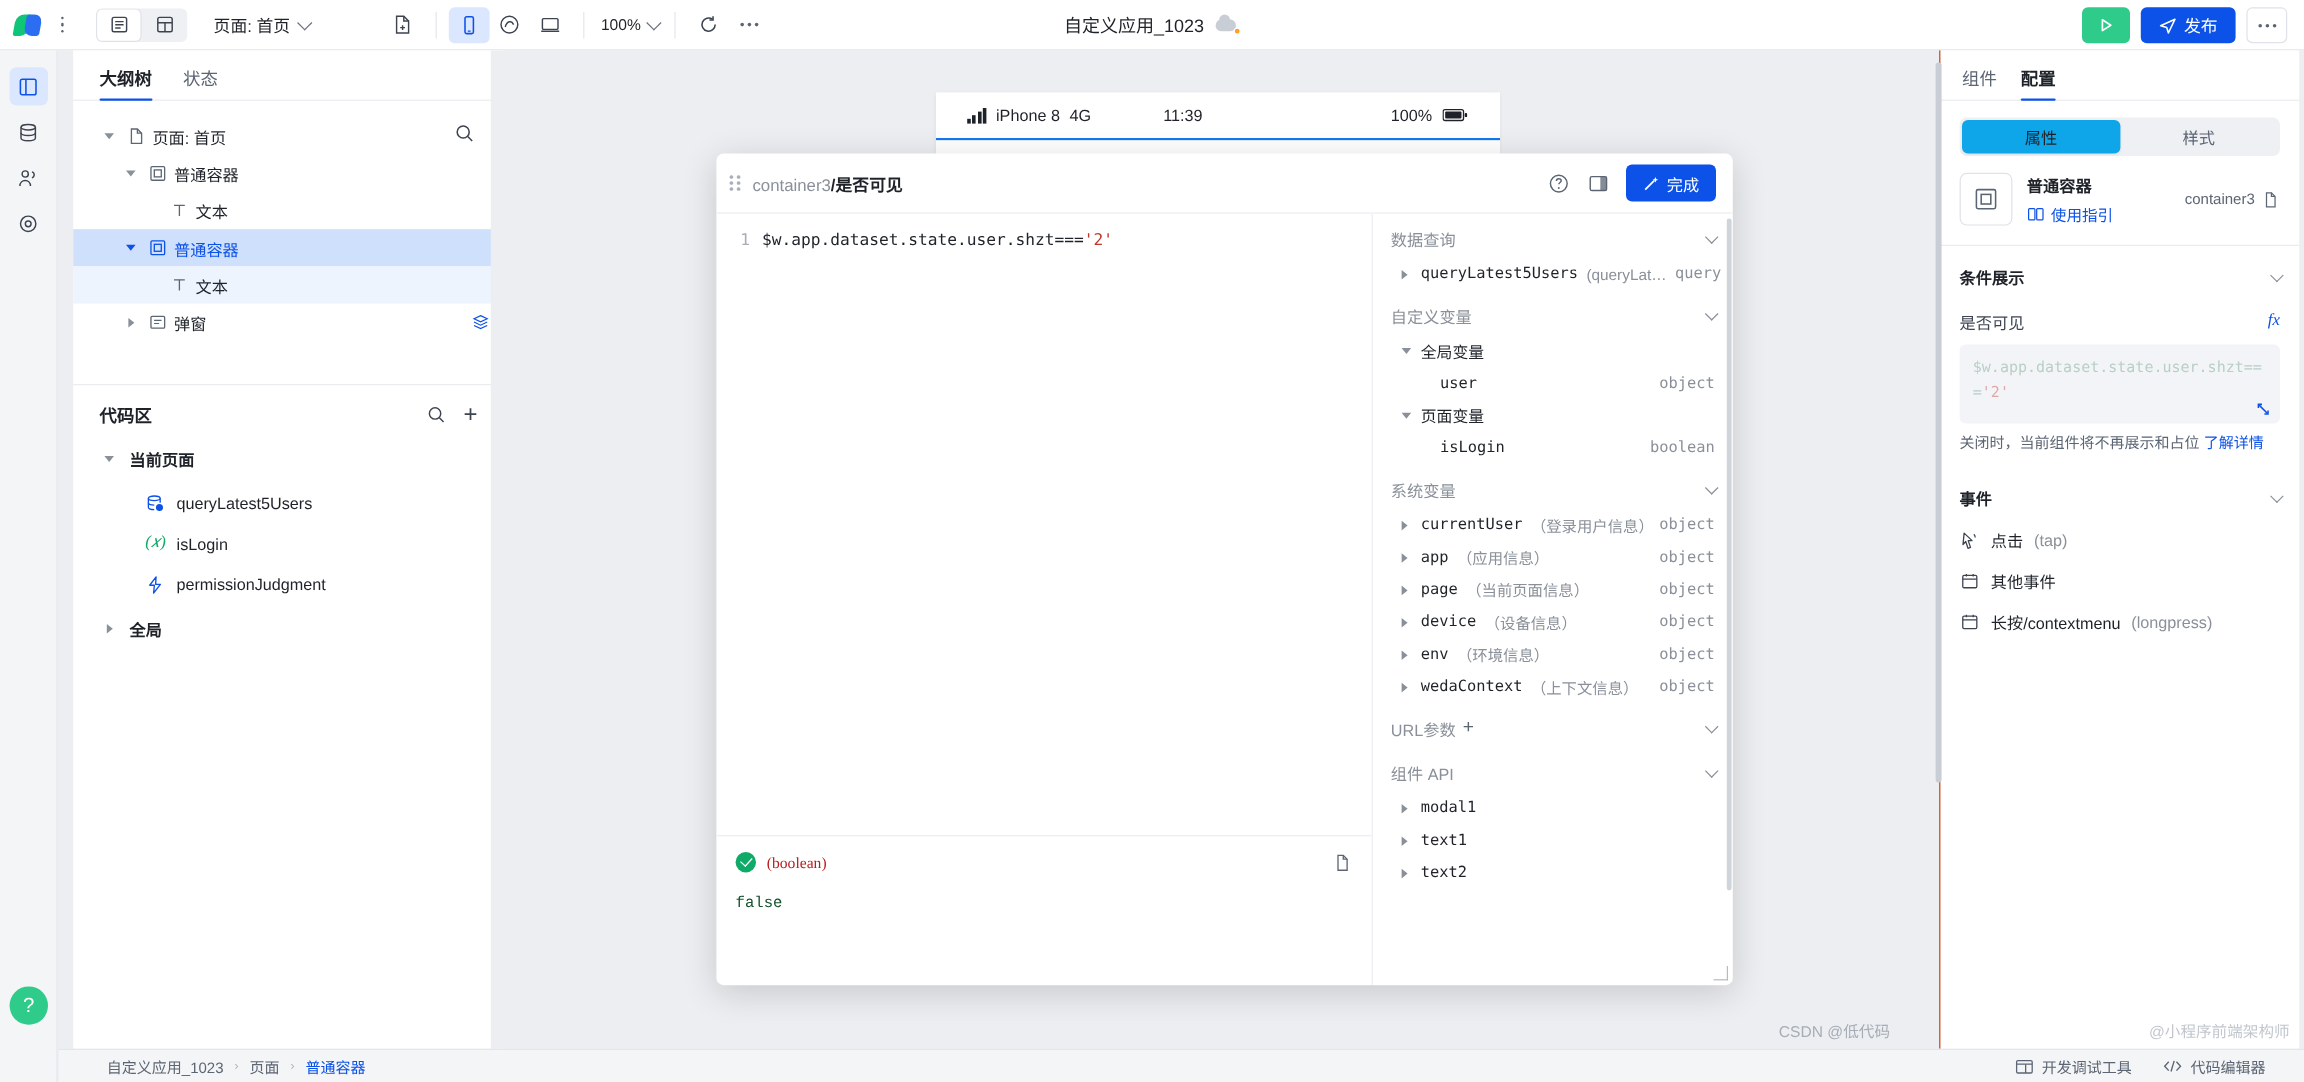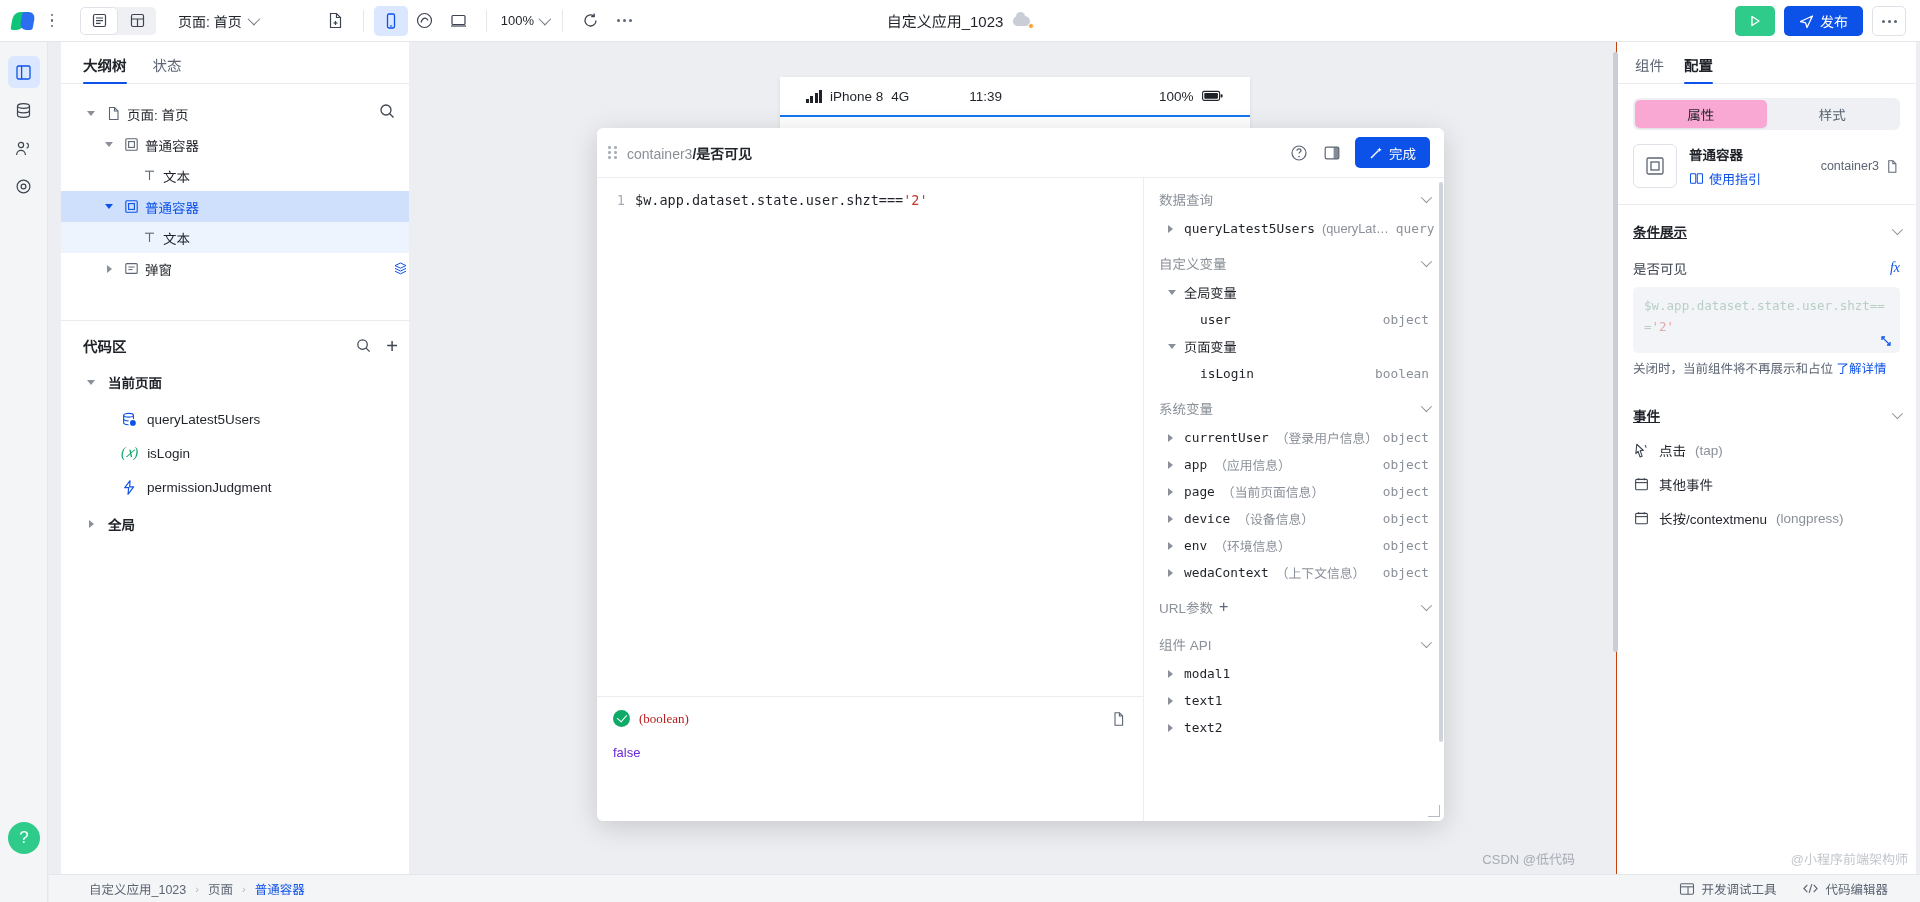--- a/index.html
+++ b/index.html
@@ -222,21 +222,21 @@
     border-bottom: 1px solid #e9ebef;
   }
   .segctl {
     margin: 14px 16px 0 16px; height: 32px; background: #eef0f4; border-radius: 6px;
     display: flex; padding: 2px;
   }
   .segctl div {
     flex: 1; display: flex; align-items: center; justify-content: center;
     font-size: 13.5px; color: #5c6573; cursor: pointer; border-radius: 5px;
   }
-  .segctl div.active { background: #f9a8d4; color: #1f2329; box-shadow: 0 1px 2px rgba(0,0,0,.06); text-align: center; }
+  .segctl div.active { background: #0ea5e9; color: #1f2329; box-shadow: 0 1px 2px rgba(0,0,0,.06); text-align: center; }
   .comp-card {
     display: flex; align-items: center; gap: 12px; padding: 14px 16px 16px 16px;
     border-bottom: 1px solid #e9ebef;
   }
   .comp-thumb {
     width: 44px; height: 44px; border: 1px solid #dfe2e8; border-radius: 6px;
     display: flex; align-items: center; justify-content: center; flex: 0 0 44px;
   }
   .comp-name { font-size: 13.5px; font-weight: bold; color: #1f2329; }
   .comp-guide {
@@ -246,21 +246,20 @@
   .comp-id {
     margin-left: auto; display: flex; align-items: center; gap: 6px;
     font-size: 12.5px; color: #5c6573;
   }
   .sect {
     padding: 16px 16px 0 16px;
   }
   .sect-head {
     display: flex; align-items: center; font-size: 13.5px; font-weight: bold; color: #1f2329;
     cursor: pointer;
-    text-decoration: underline;
   }
   .sect-head .chev-s {
     margin-left: auto; width: 8px; height: 8px;
     border-right: 1.4px solid #8a9099; border-bottom: 1.4px solid #8a9099;
     transform: rotate(45deg) translateY(-2px);
   }
   .field-label-row {
     display: flex; align-items: center; margin-top: 17px;
     font-size: 13.5px; color: #3d4450;
   }
@@ -328,21 +327,21 @@
     width: 17px; height: 17px; border-radius: 50%; background: #0fa968;
     display: flex; align-items: center; justify-content: center;
   }
   .ok-badge:after {
     content: ''; width: 5px; height: 8px; border-right: 1.8px solid #fff;
     border-bottom: 1.8px solid #fff; transform: rotate(42deg) translate(-1px,-1px);
   }
   .result-type { font-family: Liberation Serif, serif; font-size: 13px; color: #b91c1c; }
   .copy-ico { margin-left: auto; width: 16px; height: 16px; cursor: pointer; }
   .result-val {
-    margin-top: 18px; font-family: Liberation Sans, sans-serif; font-size: 13px; color: #6d28d9;
+    margin-top: 18px; font-family: Liberation Mono, monospace; font-size: 13px; color: #14532d;
   }
   .var-col { flex: 1; overflow: hidden; position: relative; }
   .vsect {
     display: flex; align-items: center; padding: 11px 15px 6px 15px;
     font-size: 13.5px; color: #8a9099; cursor: pointer;
   }
   .vsect .chev-s {
     margin-left: auto; width: 8px; height: 8px;
     border-right: 1.4px solid #8a9099; border-bottom: 1.4px solid #8a9099;
     transform: rotate(45deg) translateY(-2px);

